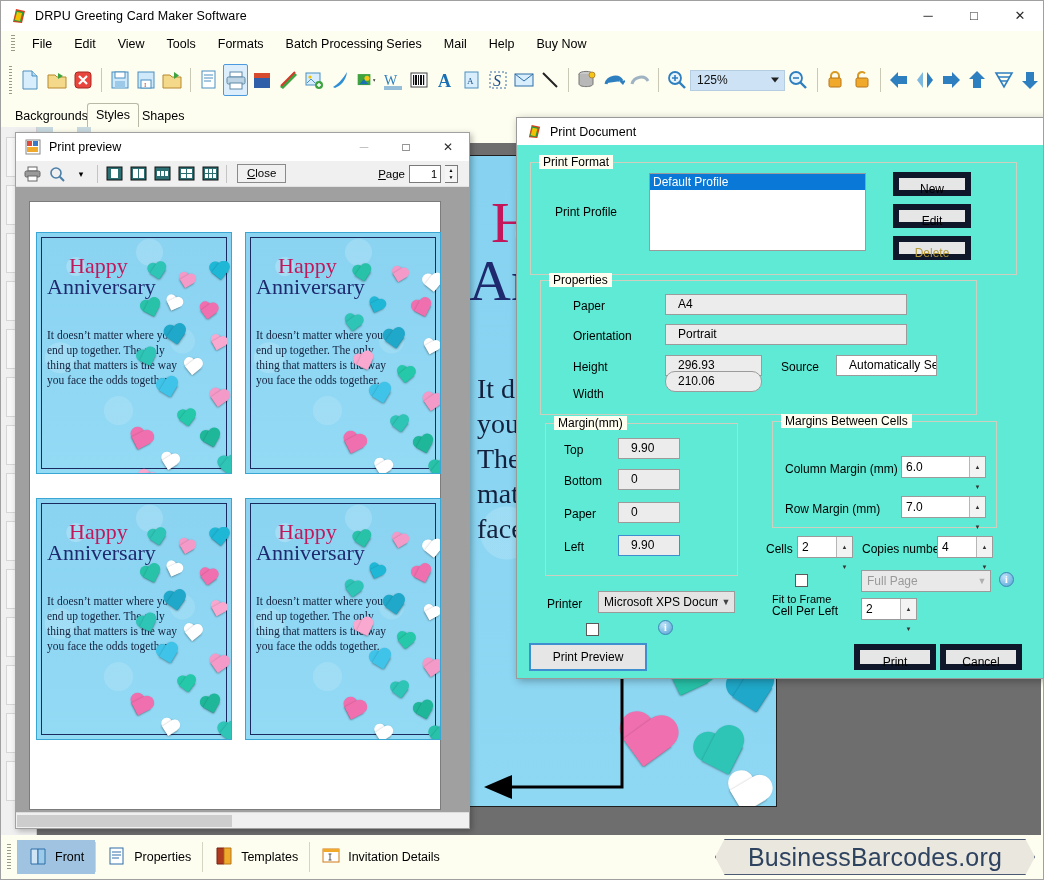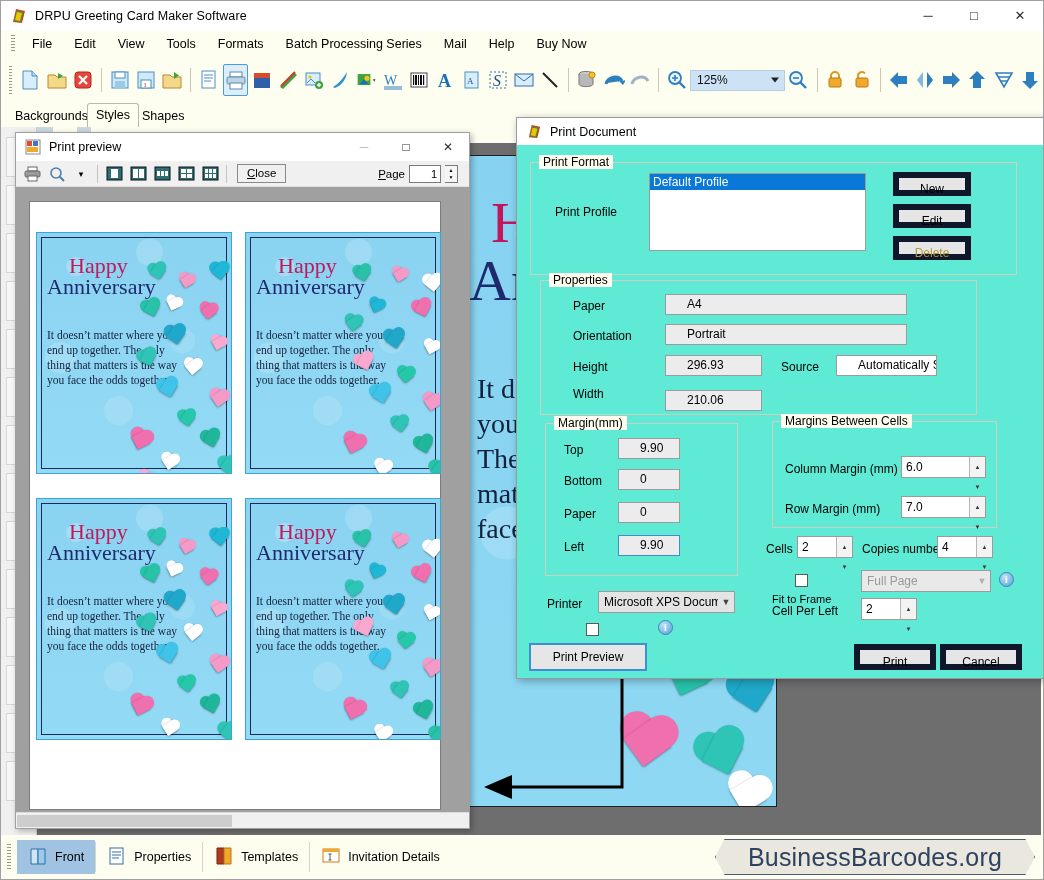--- a/index.html
+++ b/index.html
@@ -286,21 +286,21 @@
   }
 
   .grp { position: absolute; border: 1px solid #cfcfc0; }
   .grp > .lbl {
     position: absolute; top: -8px; left: 8px; background: #fdfdf0;
     padding: 0 4px; font-size: 12px; color: #000;
   }
   .flbl { position: absolute; font-size: 12px; color: #000; }
   .tbox {
     position: absolute; background: #ececec; border: 1px solid #9b9b9b;
-    font-size: 12px; color: #000; padding-left: 21px; line-height: 19px; height: 21px;
+    font-size: 12px; color: #000; padding-left: 12px; line-height: 19px; height: 21px;
   }
   .tbox.focus { border: 1px solid #3f8fd0; background: #ececec; }
   .tbox.white { background: #fff; }
   .btnstd {
     position: absolute; background: #e6e6e6; border: 6px solid #0f172a;
     font-size: 12px; text-align: center; line-height: 22px; height: 24px; color: #000;
   }
   .btnstd.disabled { color: #b59b3a; }
   .btnstd.focused { border: 1px solid #3f8fd0; outline: 1px solid #3f8fd0; }
   .listbox {
@@ -944,21 +944,21 @@
       <span class="lbl">Properties</span>
       <span class="flbl" style="left:32px; top:18px;">Paper</span>
       <div class="tbox" style="left:124px; top:13px; width:242px;">A4</div>
       <span class="flbl" style="left:32px; top:48px;">Orientation</span>
       <div class="tbox" style="left:124px; top:43px; width:242px;">Portrait</div>
       <span class="flbl" style="left:32px; top:79px;">Height</span>
       <div class="tbox" style="left:124px; top:74px; width:97px;">296.93</div>
       <span class="flbl" style="left:240px; top:79px;">Source</span>
       <div class="tbox white" style="left:295px; top:74px; width:101px;overflow:hidden;white-space:nowrap;">Automatically Selec</div>
       <span class="flbl" style="left:32px; top:106px;">Width</span>
-      <div class="tbox" style="left:124px; top:109px; width:97px;">210.06</div>
+      <div class="tbox" style="left:124px; top:90px; width:97px;border-radius:10px;">210.06</div>
     </div>
 
     <div class="grp" style="left:28px; top:305px; width:193px; height:153px;">
       <span class="lbl">Margin(mm)</span>
       <span class="flbl" style="left:18px; top:19px;">Top</span>
       <div class="tbox" style="left:72px; top:14px; width:62px;">9.90</div>
       <span class="flbl" style="left:18px; top:50px;">Bottom</span>
       <div class="tbox" style="left:72px; top:45px; width:62px;">0</div>
       <span class="flbl" style="left:18px; top:83px;">Paper</span>
       <div class="tbox" style="left:72px; top:78px; width:62px;">0</div>

